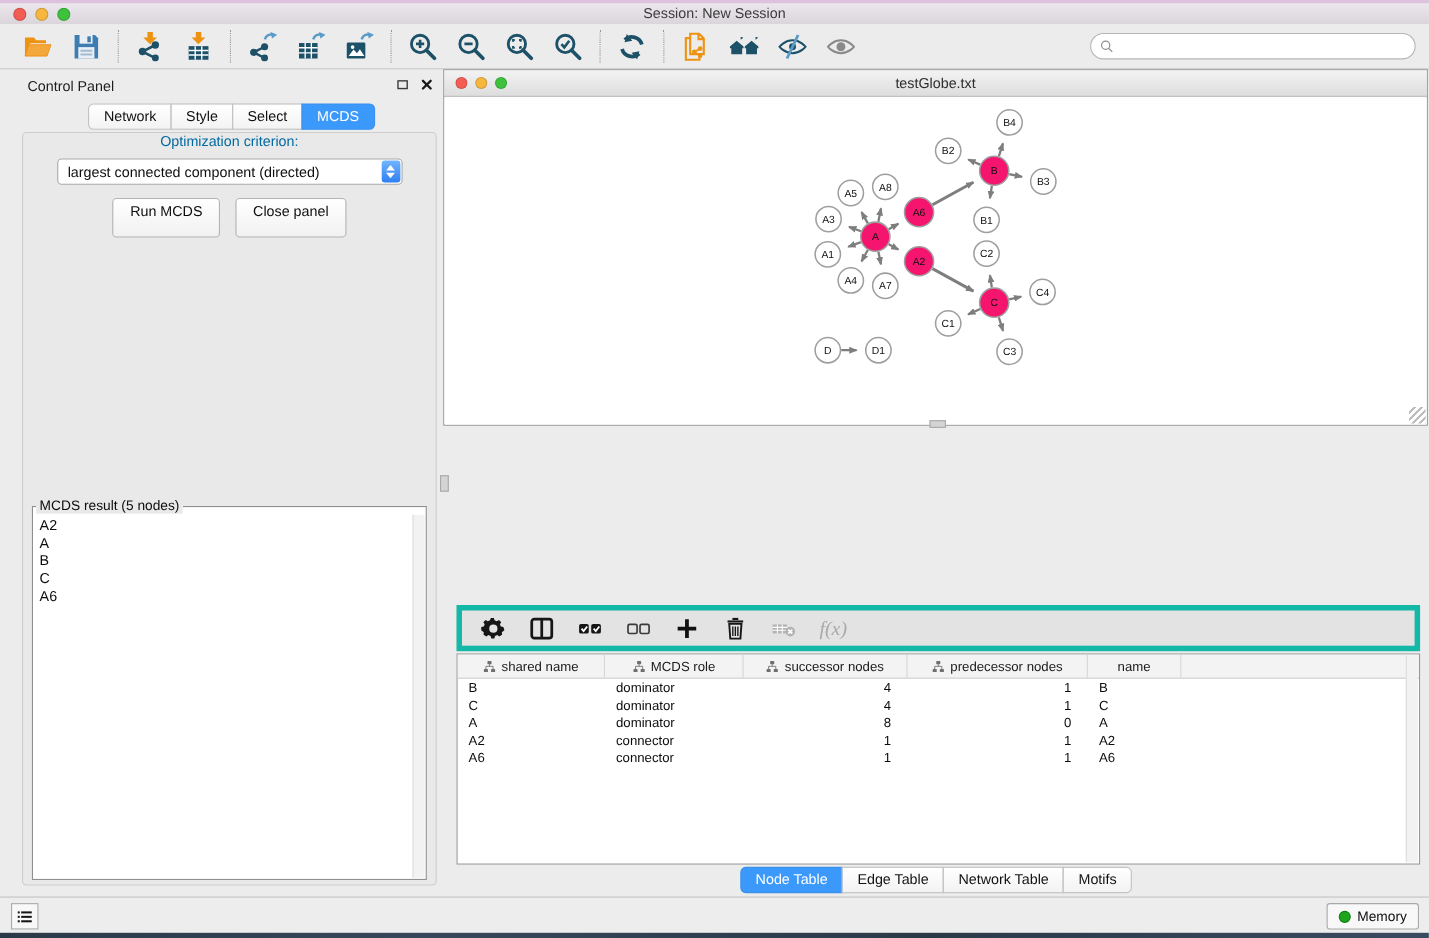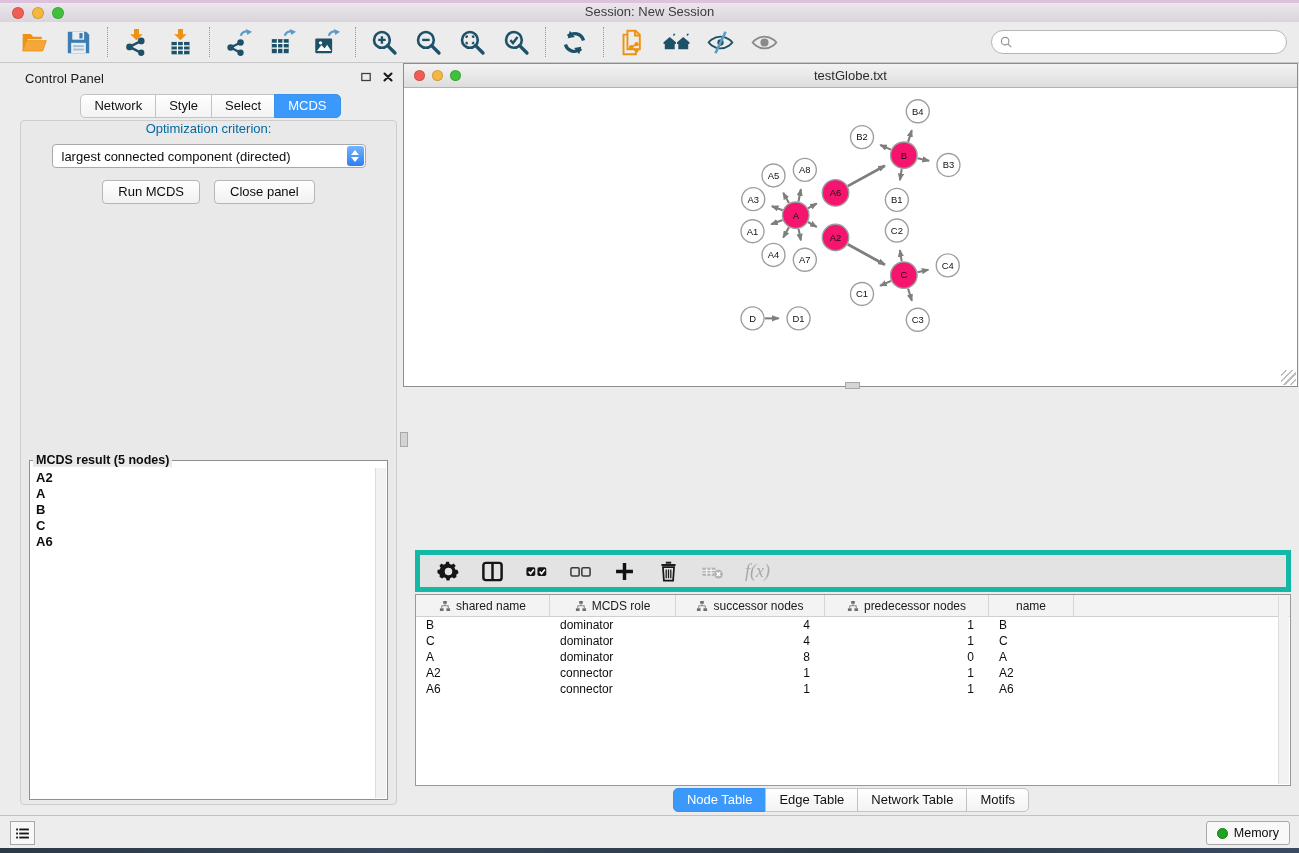--- a/index.html
+++ b/index.html
@@ -43,23 +43,23 @@
     background:#e9e9e9; border:1px solid #cdcdcd; border-radius:4px; }
   .opt-label { text-align:center; font-size:13px; color:#0369a1; }
   .dropdown { margin:8px auto 0; width:314px; height:24px; background:#fff; border:1px solid #a9a9a9;
     border-radius:4px; position:relative; font-size:13px; color:#0d0d0d; display:flex; align-items:center; padding-left:9px; }
   .stepper { position:absolute; right:1px; top:1px; width:17px; height:20px; border-radius:3px;
     background:linear-gradient(#71b5fd,#2e7ef2); display:flex; flex-direction:column; align-items:center; justify-content:center; gap:2px; }
   .stepper .up { width:0; height:0; border-left:4px solid transparent; border-right:4px solid transparent; border-bottom:5px solid #fff; }
   .stepper .down { width:0; height:0; border-left:4px solid transparent; border-right:4px solid transparent; border-top:5px solid #fff; }
   .btn-row { display:flex; justify-content:center; gap:14px; margin-top:12px; }
   .btn { background:linear-gradient(#ffffff,#f1f1f1); border:1px solid #b5b5b5; border-radius:4px;
-    font-size:13px; color:#0d0d0d; padding:3px 15px 4px; font-family:inherit; }
+    font-size:13px; color:#0d0d0d; padding:3px 15px 16px; font-family:inherit; }
   .result-box { position:absolute; left:8px; right:8px; top:332px; bottom:4px;
-    border:1px solid #8f8f8f; background:#fff; margin:0; padding:0;font-weight:bold; }
+    border:1px solid #8f8f8f; background:#fff; margin:0; padding:0; }
   .result-box legend { font-size:12.5px; color:#0d0d0d; margin-left:3px; padding:0 3px; background:#e9e9e9; }
   .mcds-list { position:absolute; left:1px; right:13px; top:2px; bottom:1px; overflow:hidden;
     font-size:13px; line-height:16px; padding:1px 0 0 5px; color:#0d0d0d; }
   .vtrack { position:absolute; right:1px; top:1px; bottom:1px; width:11px; background:#f2f2f2; border-left:1px solid #dcdcdc; }
   
   .net-window { position:absolute; left:403px; top:63px; width:895px; height:324px;
     background:#fff; border:1px solid #8d8d8d; }
   .net-titlebar { position:relative; height:24px; background:linear-gradient(#f3f3f3,#dddddd);
     border-bottom:1px solid #b2b2b2; }
   .net-titlebar .lights { left:10px; top:6px; gap:7px; }

